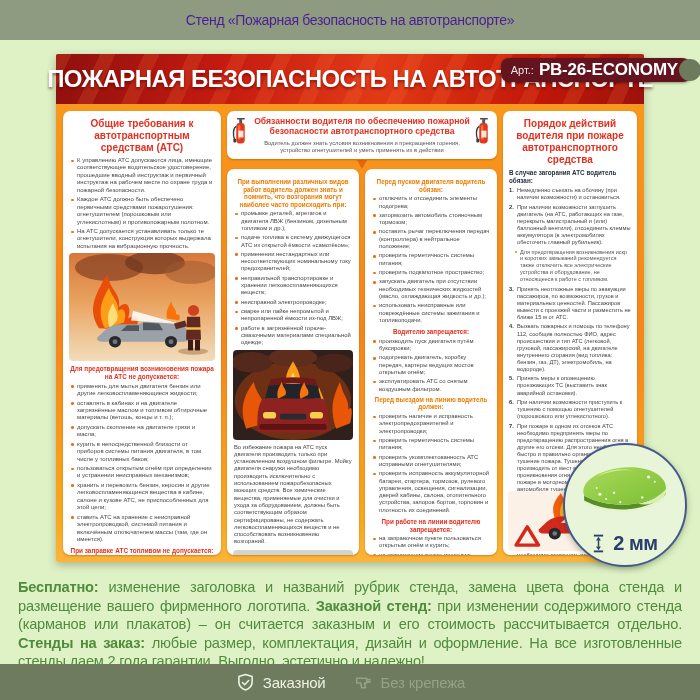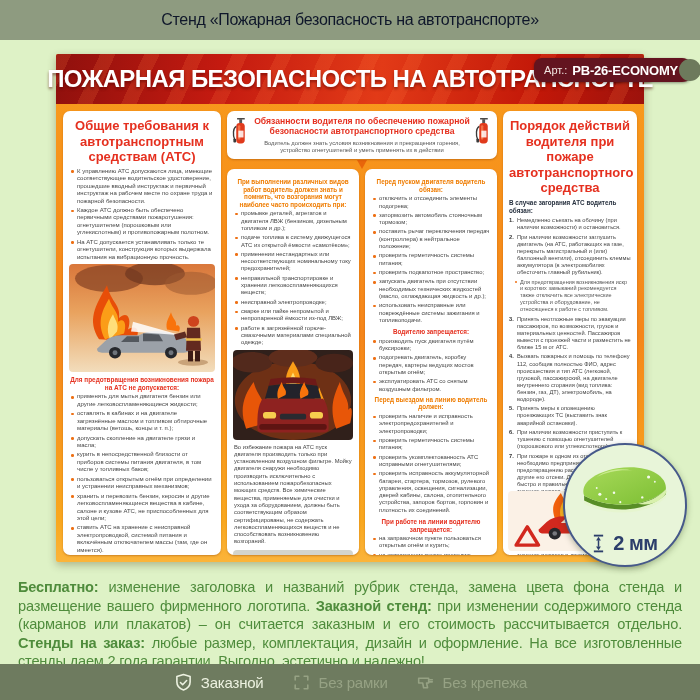--- a/index.html
+++ b/index.html
@@ -2,21 +2,21 @@
 <html><head>
 <meta charset="utf-8">
 <style>
   html,body{margin:0;padding:0;width:700px;height:700px;overflow:hidden;
     font-family:"Liberation Sans","DejaVu Sans",sans-serif;background:#DEF2C6;}
   .screen{position:relative;width:700px;height:700px;}
 
   
   .topbar{position:absolute;left:0;top:0;width:700px;height:40px;background:#8E9B80;
     display:flex;align-items:center;justify-content:center;}
-  .topbar-title{color:#0f172a;font-size:16px;letter-spacing:-0.3px;}
+  .topbar-title{color:#4c1d95;font-size:14px;letter-spacing:-0.3px;}
 
   
   .stage{position:absolute;left:0;top:40px;width:700px;height:624px;background:#DEF2C6;}
 
   
   .poster{position:absolute;left:56px;top:14px;width:588px;height:508px;
     background:linear-gradient(180deg,#F89C1C 0%,#F5861A 55%,#F9A81F 92%,#FBB43A 100%);
     box-shadow:0 3px 8px rgba(60,40,0,.3);border-radius:2px;z-index:1;}
   .poster-band{height:50px;display:flex;align-items:center;justify-content:center;
     background:
@@ -32,21 +32,21 @@
   .col1{width:158px;flex:none;}
   .col3{width:134px;flex:none;position:relative;}
   .midwrap{flex:1;display:flex;flex-direction:column;min-width:0;justify-content:flex-end;}
   .mid-head{position:relative;text-align:center;padding:5px 27px;flex:none;}
   .mid-cols{display:flex;gap:6px;flex:1;min-height:0;}
   .mid-left{width:132px;flex:none;}
   .mid-right{flex:1;min-width:0;}
   .arrow-row{height:10px;display:flex;justify-content:center;align-items:center;flex:none;}
 
   .h-red{color:#E5301F;font-weight:700;text-align:center;}
-  .head{font-size:13px;line-height:1.2;margin:1px 0 3px;}
+  .head{font-size:10px;line-height:1.2;margin:1px 0 3px;}
   .h-sub{font-size:6.4px;line-height:1.2;margin:4px 0 2px;}
   .h-org{color:#EF7C00;font-weight:700;text-align:center;font-size:6.3px;line-height:1.2;margin:3px 0 2px;}
   .h-red2{color:#E5301F;font-weight:700;text-align:center;font-size:6.3px;line-height:1.2;margin:4px 0 2px;}
   .mid-head .title{color:#E5301F;font-weight:700;font-size:8.6px;line-height:1.2;}
   .mid-head .sub{color:#555;font-size:5.8px;line-height:1.25;margin-top:3px;}
 
   ul.blist{list-style:none;margin:2px 0 3px;padding:0 0 0 2px;}
   ul.blist li{position:relative;font-size:6px;line-height:1.24;color:#454545;
     padding-left:6px;margin-bottom:2px;}
   .mid-left ul.blist li,.mid-right ul.blist li{font-size:5.9px;}
@@ -72,21 +72,21 @@
   .car-scene{position:absolute;left:5px;right:5px;bottom:4px;width:calc(100% - 10px);
     border-radius:4px;z-index:0;}
 
   
   .art-badge{position:absolute;top:18px;right:6px;height:24px;z-index:5;
     background:#63141F;border-radius:8px 12px 12px 8px;display:flex;align-items:center;
     padding:0 16px 0 10px;box-shadow:0 1px 3px rgba(0,0,0,.4);}
   .art-badge::after{content:"";position:absolute;right:-7px;top:50%;transform:translateY(-50%);
     width:22px;height:22px;border-radius:50%;background:#6D7A5C;z-index:-1;}
   .art-label{color:#F2E6E2;font-size:11px;margin-right:5px;}
-  .art-code{color:#fff;font-size:13px;font-weight:700;letter-spacing:-0.2px;}
+  .art-code{color:#fff;font-size:17px;font-weight:700;letter-spacing:-0.2px;}
 
   
   .circle-badge{position:absolute;left:563px;top:403px;width:124px;height:124px;border-radius:50%;
     background:#E8F5D9;border:2px solid #46598A;box-sizing:border-box;z-index:6;
     display:flex;flex-direction:column;align-items:center;justify-content:center;
     box-shadow:0 2px 6px rgba(40,60,20,.35);}
   .thick-row{display:flex;align-items:center;gap:8px;margin-top:11px;}
   .thick-label{color:#2C3E6B;font-size:20px;font-weight:700;letter-spacing:-0.5px;}
 
   
@@ -382,25 +382,19 @@
   <footer class="specbar">
     <div class="spec-item">
       <svg width="21" height="21" viewBox="0 0 20 20" fill="none" stroke="currentColor" stroke-width="1.5" stroke-linecap="round" stroke-linejoin="round">
         <path d="M10 2.4l6.3 2v5.1c0 3.7-2.6 6.4-6.3 7.6-3.7-1.2-6.3-3.9-6.3-7.6V4.4z"></path>
         <path d="M7.1 10l2.1 2.1 3.8-4"></path>
       </svg>
       <span>Заказной</span>
     </div>
     <div class="spec-item dim">
       <svg width="21" height="21" viewBox="0 0 20 20" fill="none" stroke="currentColor" stroke-width="1.5" stroke-linecap="round" stroke-linejoin="round">
-        <path d="M4 7.5V4h3.5 M12.5 4H16v3.5 M16 12.5V16h-3.5 M7.5 16H4v-3.5"></path>
-      </svg>
-      <span>Без рамки</span>
-    </div>
-    <div class="spec-item dim">
-      <svg width="21" height="21" viewBox="0 0 20 20" fill="none" stroke="currentColor" stroke-width="1.5" stroke-linecap="round" stroke-linejoin="round">
         <path d="M3.5 6h9.5v4.5H11l1 4.5H8.2l-.9-4.5H3.5z M13 7.4h3.5 M13 9.4h3.5"></path>
       </svg>
       <span>Без крепежа</span>
     </div>
   </footer>
 
 </div>
 
 </body></html>

